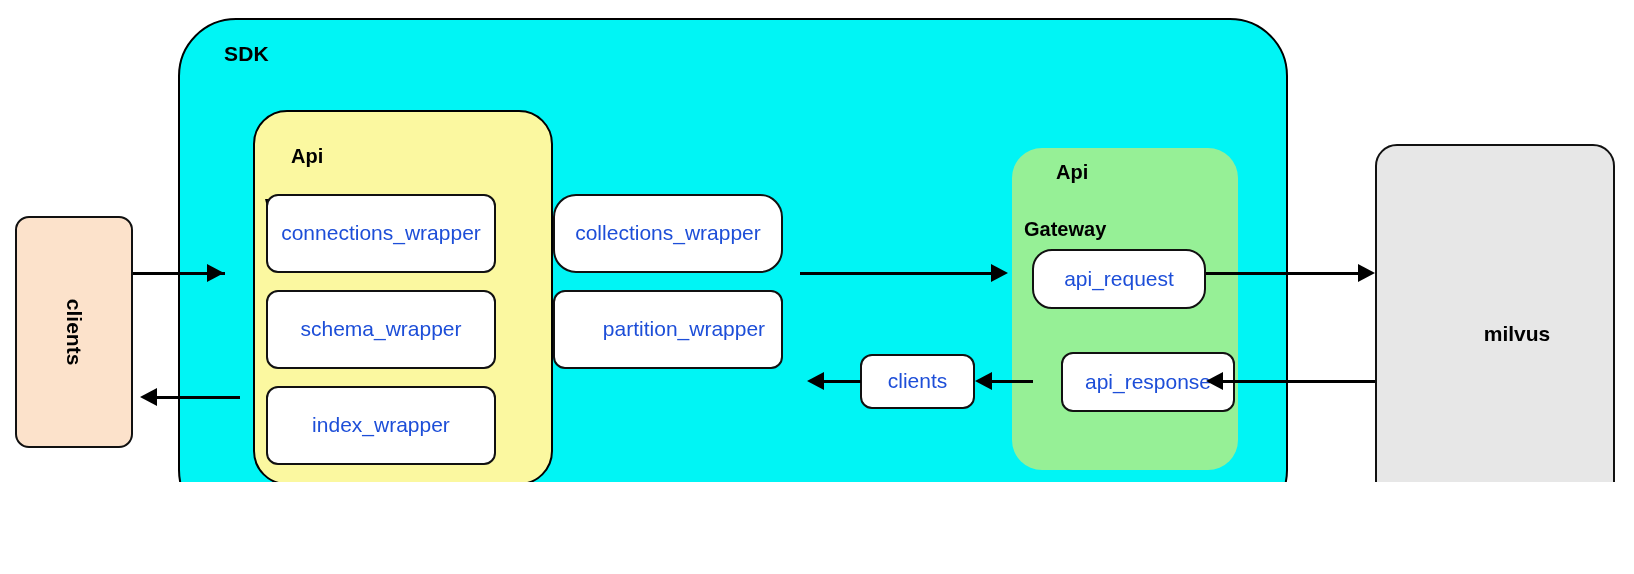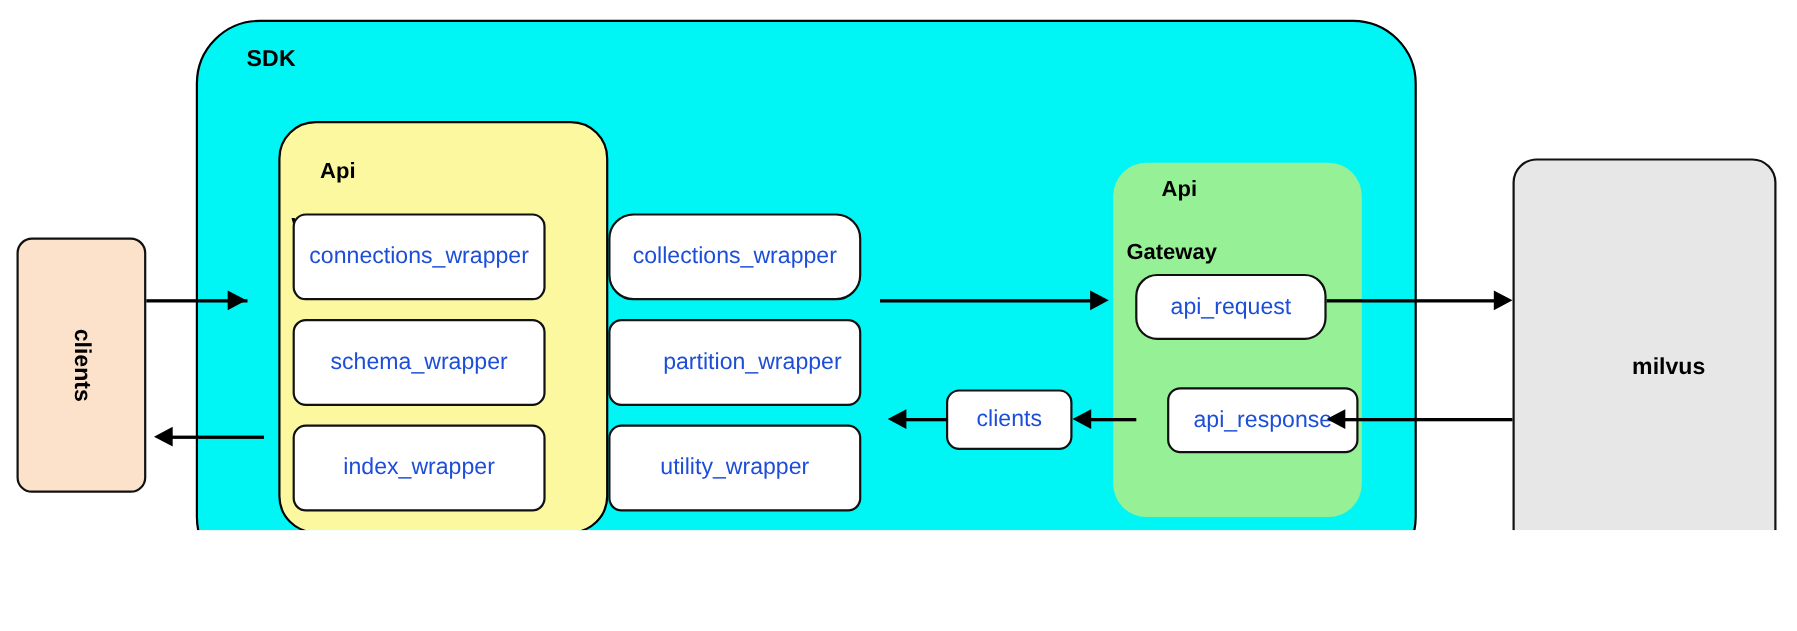--- a/index.html
+++ b/index.html
@@ -179,21 +179,20 @@
       <span class="l1">Api</span>
       <span class="l2">Wrapper</span>
     </div>
   </div>
 
   <div class="box leaf" style="left:266px;  top:194px; width:230px; height:79px;">connections_wrapper</div>
   <div class="box leaf" style="left:553px;  top:194px; width:230px; height:79px;border-radius:23px;">collections_wrapper</div>
   <div class="box leaf" style="left:266px;  top:290px; width:230px; height:79px;">schema_wrapper</div>
   <div class="box leaf" style="left:553px;  top:290px; width:230px; height:79px;padding-left:32px;">partition_wrapper</div>
   <div class="box leaf" style="left:266px;  top:386px; width:230px; height:79px;text-align:center;">index_wrapper</div>
-  <div class="box leaf" style="left:553px;  top:386px; width:230px; height:79px;">utility_wrapper</div>
 
   <div class="box gateway-box">
     <div class="gateway-label">
       <span class="l1">Api</span>
       <span class="l2">Gateway</span>
     </div>
   </div>
 
   <div class="box leaf" style="left:1032px; top:249px; width:174px; height:60px;border-radius:20px;">api_request</div>
   <div class="box leaf" style="left:1032px; top:352px; width:174px; height:60px;margin-left:29px;">api_response</div>

